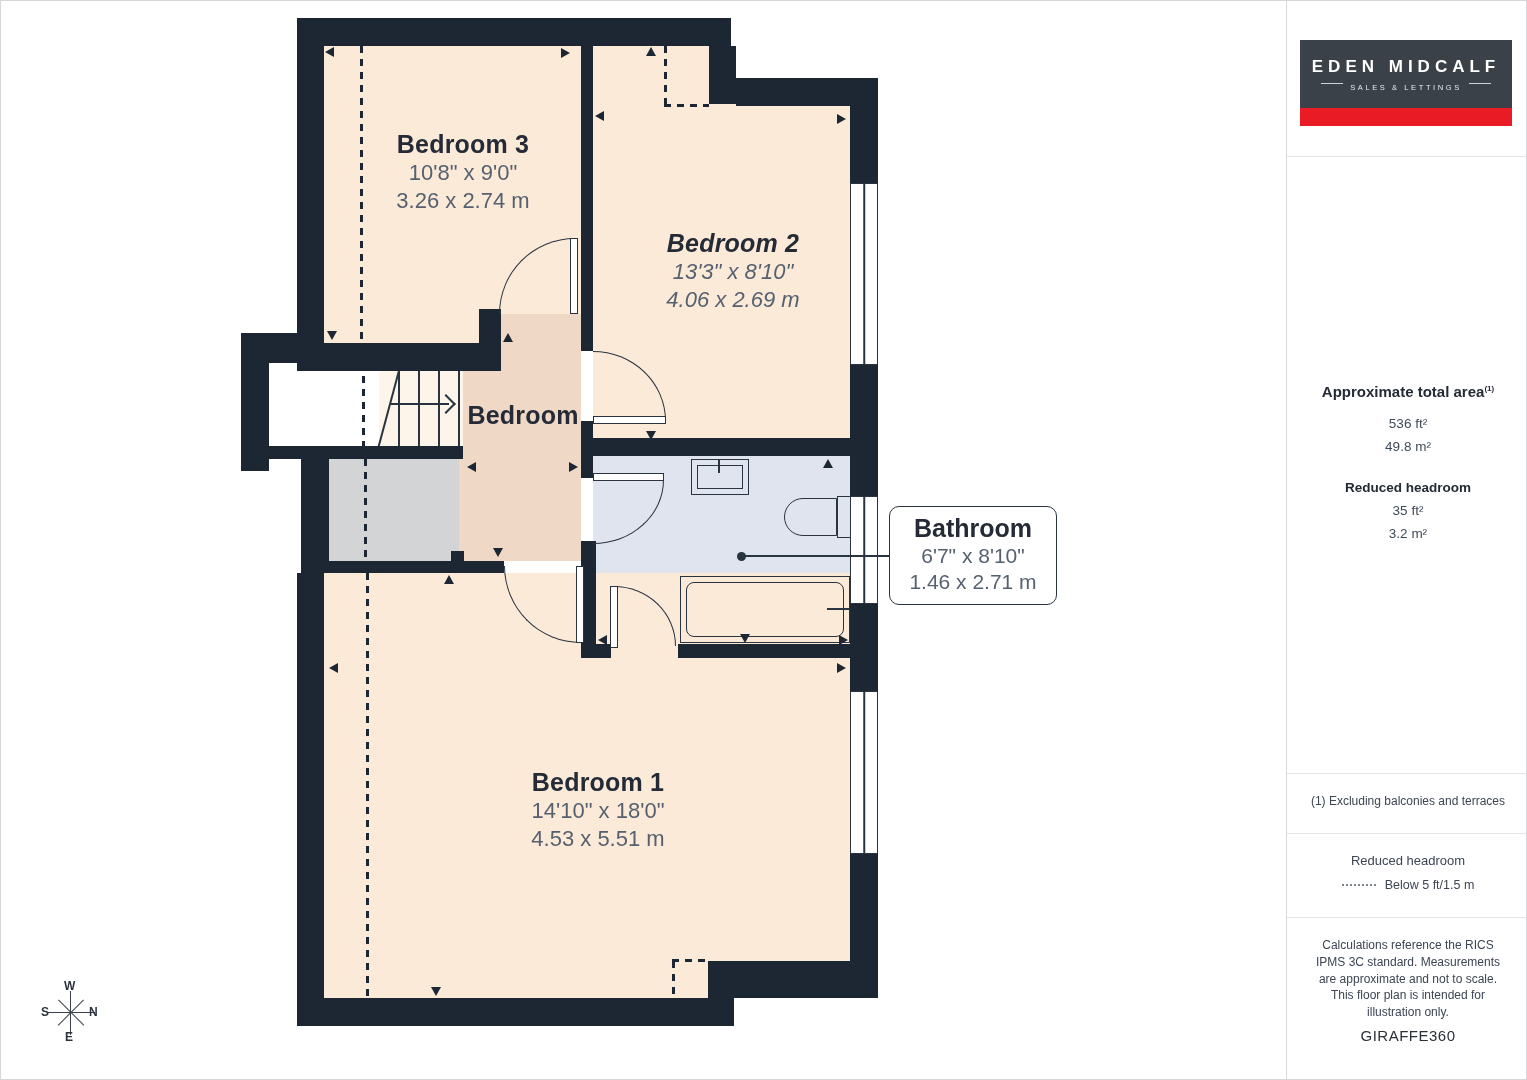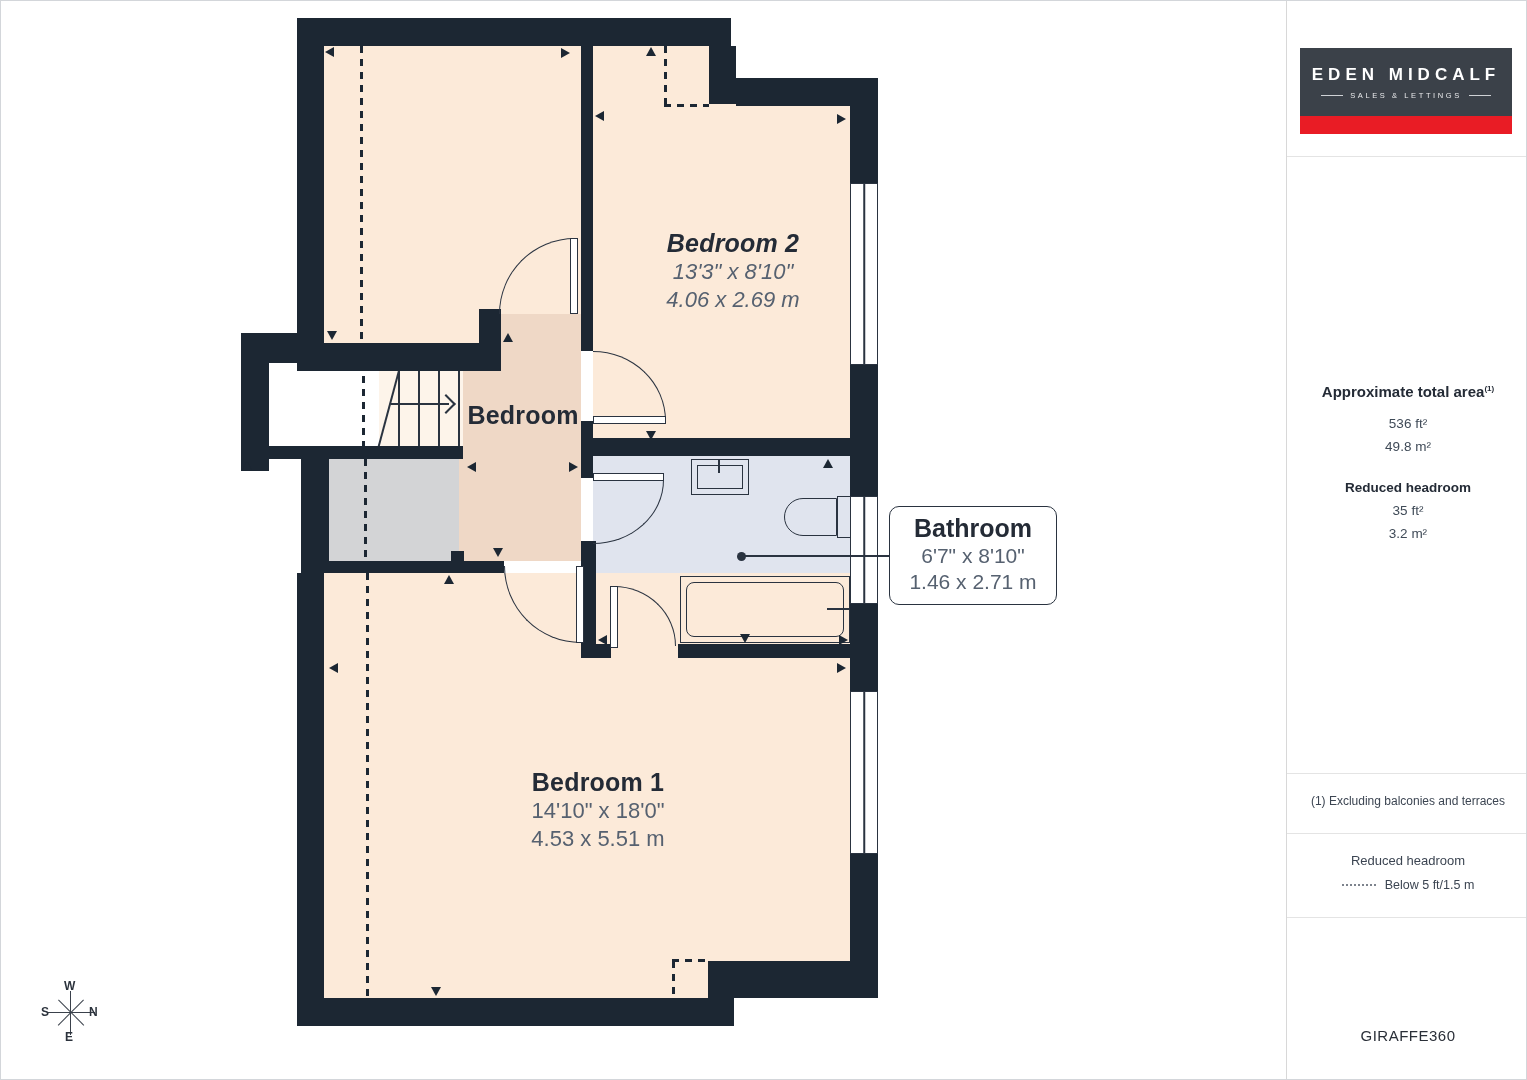--- a/index.html
+++ b/index.html
@@ -35,24 +35,24 @@
   .callout .t{font-size:25px;font-weight:bold;color:#242b36;}
   .callout .d{font-size:21px;color:#566170;line-height:1.25;}
   .compass-line{position:absolute;background:#3a414b;}
   .compass-lbl{position:absolute;font-size:12px;font-weight:bold;color:#2c333d;}
   .caption{position:absolute;left:0;top:1044px;width:1285px;text-align:center;font-size:13.5px;color:#242b36;}
   .caption .b{font-weight:bold;}
   .caption .g{color:#5a6472;font-weight:normal;margin-left:10px;}
   
   .sidebar{position:absolute;left:1285px;top:0;width:242px;height:1080px;background:#fff;border-left:1px solid #d8d8d8;box-sizing:border-box;}
   .sb-div{position:absolute;left:0;width:242px;height:1px;background:#e4e4e4;}
-  .logo{position:absolute;left:13px;top:47px;width:212px;height:62px;}
+  .logo{position:absolute;left:13px;top:39px;width:212px;height:62px;}
   .logo .dark{position:absolute;left:0;top:0;right:0;height:68px;background:#3b4149;color:#fff;text-align:center;}
   .logo .dark .l1{margin-top:17px;font-size:17px;letter-spacing:5px;font-weight:bold;}
-  .logo .sub{margin-top:6px;display:flex;align-items:center;justify-content:center;gap:7px;}
+  .logo .sub{margin-top:6px;display:flex;align-items:flex-start;justify-content:center;gap:7px;}
   .logo .sub .txt{font-size:7.5px;letter-spacing:2.6px;color:#e9eaec;}
   .logo .sub .dashline{width:22px;height:0;border-top:1px solid #cfd2d6;}
   .logo .red{position:absolute;left:0;top:68px;right:0;height:18px;background:#e91c25;}
   .areas{position:absolute;left:0;top:382px;width:242px;text-align:center;color:#3f4a57;}
   .areas .title{font-size:15px;font-weight:bold;color:#242b36;}
   .areas .title sup{font-size:8px;}
   .areas .v{font-size:13.5px;margin-top:8px;}
   .areas .v1{margin-top:16px;}
   .areas .sub2{font-size:13.5px;font-weight:bold;color:#242b36;margin-top:26px;}
   .footnote{position:absolute;left:0;top:793px;width:242px;text-align:center;font-size:12px;color:#3c4552;}
@@ -175,20 +175,25 @@
     <div class="arrD" style="left:492px;top:547px;"></div>
     <div class="arrU" style="left:443px;top:574px;"></div>
     <div class="arrL" style="left:597px;top:634px;"></div>
     <div class="arrD" style="left:739px;top:633px;"></div>
     <div class="arrR" style="left:838px;top:634px;"></div>
     <div class="arrL" style="left:328px;top:662px;"></div>
     <div class="arrR" style="left:836px;top:662px;"></div>
     <div class="arrD" style="left:430px;top:986px;"></div>
     <div class="arrU" style="left:241px;top:460px;"></div>
 
+    <div class="rlabel" style="left:462px;top:171px;">
+      <div class="t">Bedroom 3</div>
+      <div class="d">10'8" x 9'0"</div>
+      <div class="d">3.26 x 2.74 m</div>
+    </div>
     <div class="rlabel" style="left:732px;top:270px;font-style:italic;">
       <div class="t">Bedroom 2</div>
       <div class="d">13'3" x 8'10"</div>
       <div class="d">4.06 x 2.69 m</div>
     </div>
     <div class="rlabel" style="left:597px;top:809px;">
       <div class="t">Bedroom 1</div>
       <div class="d">14'10" x 18'0"</div>
       <div class="d">4.53 x 5.51 m</div>
     </div>
@@ -246,18 +251,19 @@
     <div class="footnote">(1) Excluding balconies and terraces</div>
 
     <div class="sb-div" style="top:832px;"></div>
     <div class="legend-title">Reduced headroom</div>
     <div class="legend-row">
       <span class="dots"></span>
       <span class="lbl">Below 5 ft/1.5 m</span>
     </div>
 
     <div class="sb-div" style="top:916px;"></div>
+    <div class="disclaimer">Calculations reference the RICS IPMS 3C standard. Measurements are approximate and not to scale. This floor plan is intended for illustration only.</div>
     <div class="brand">
       <span>GIRAFFE</span><span class="bold">360</span>
     </div>
   </div>
 
 </div>
 
 </body></html>

